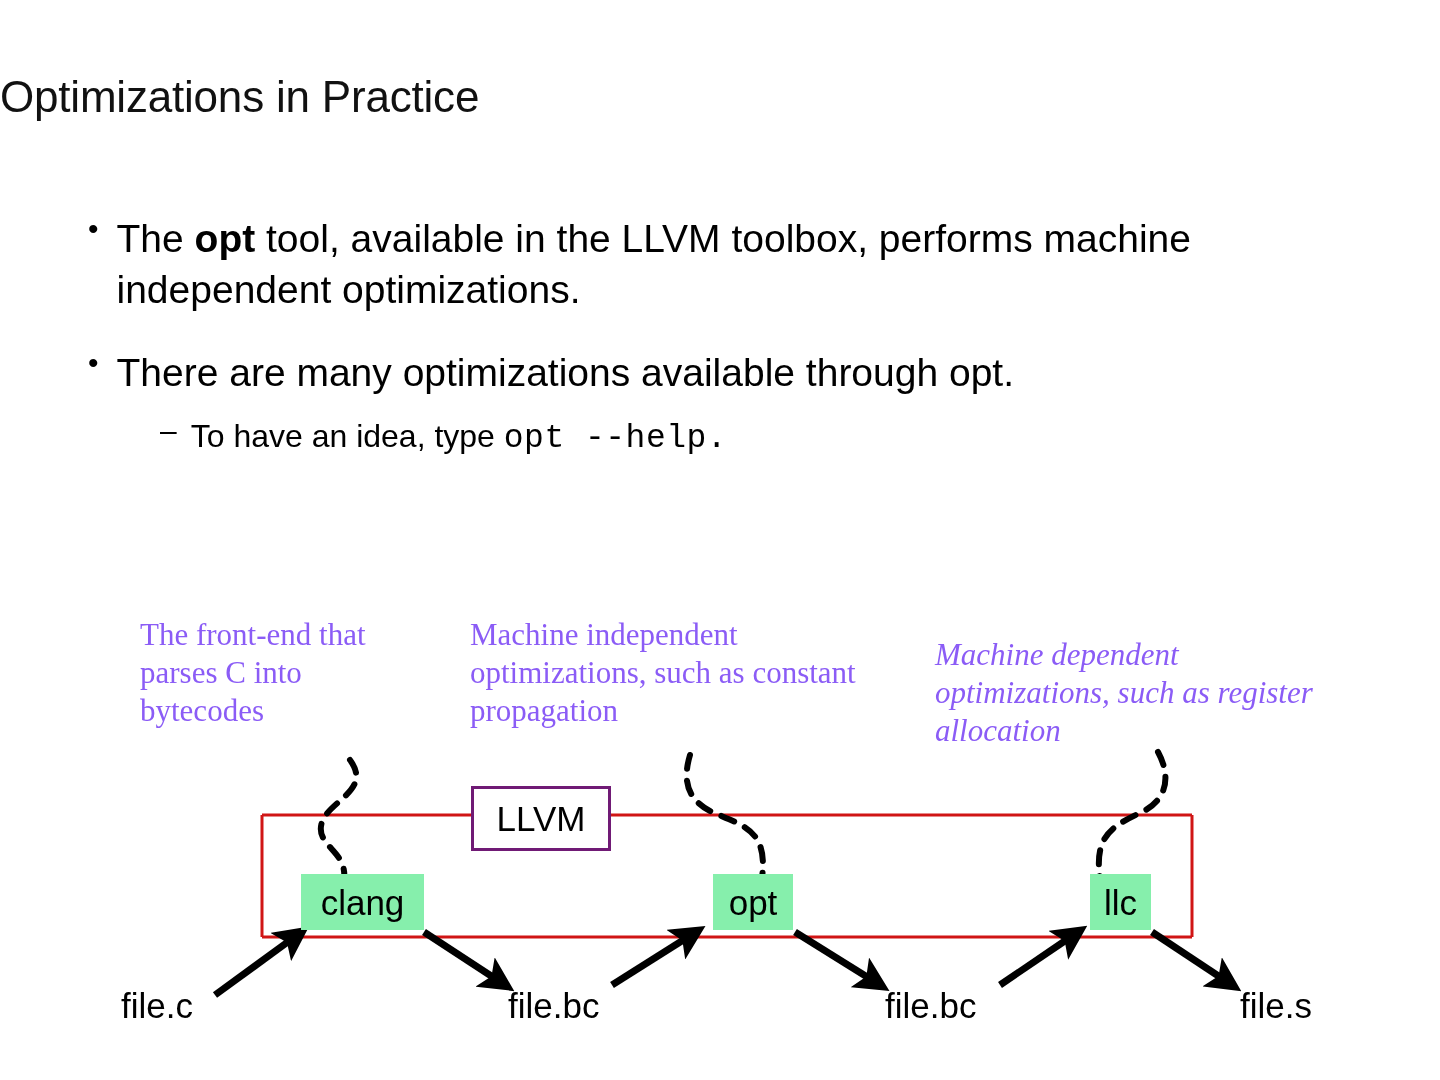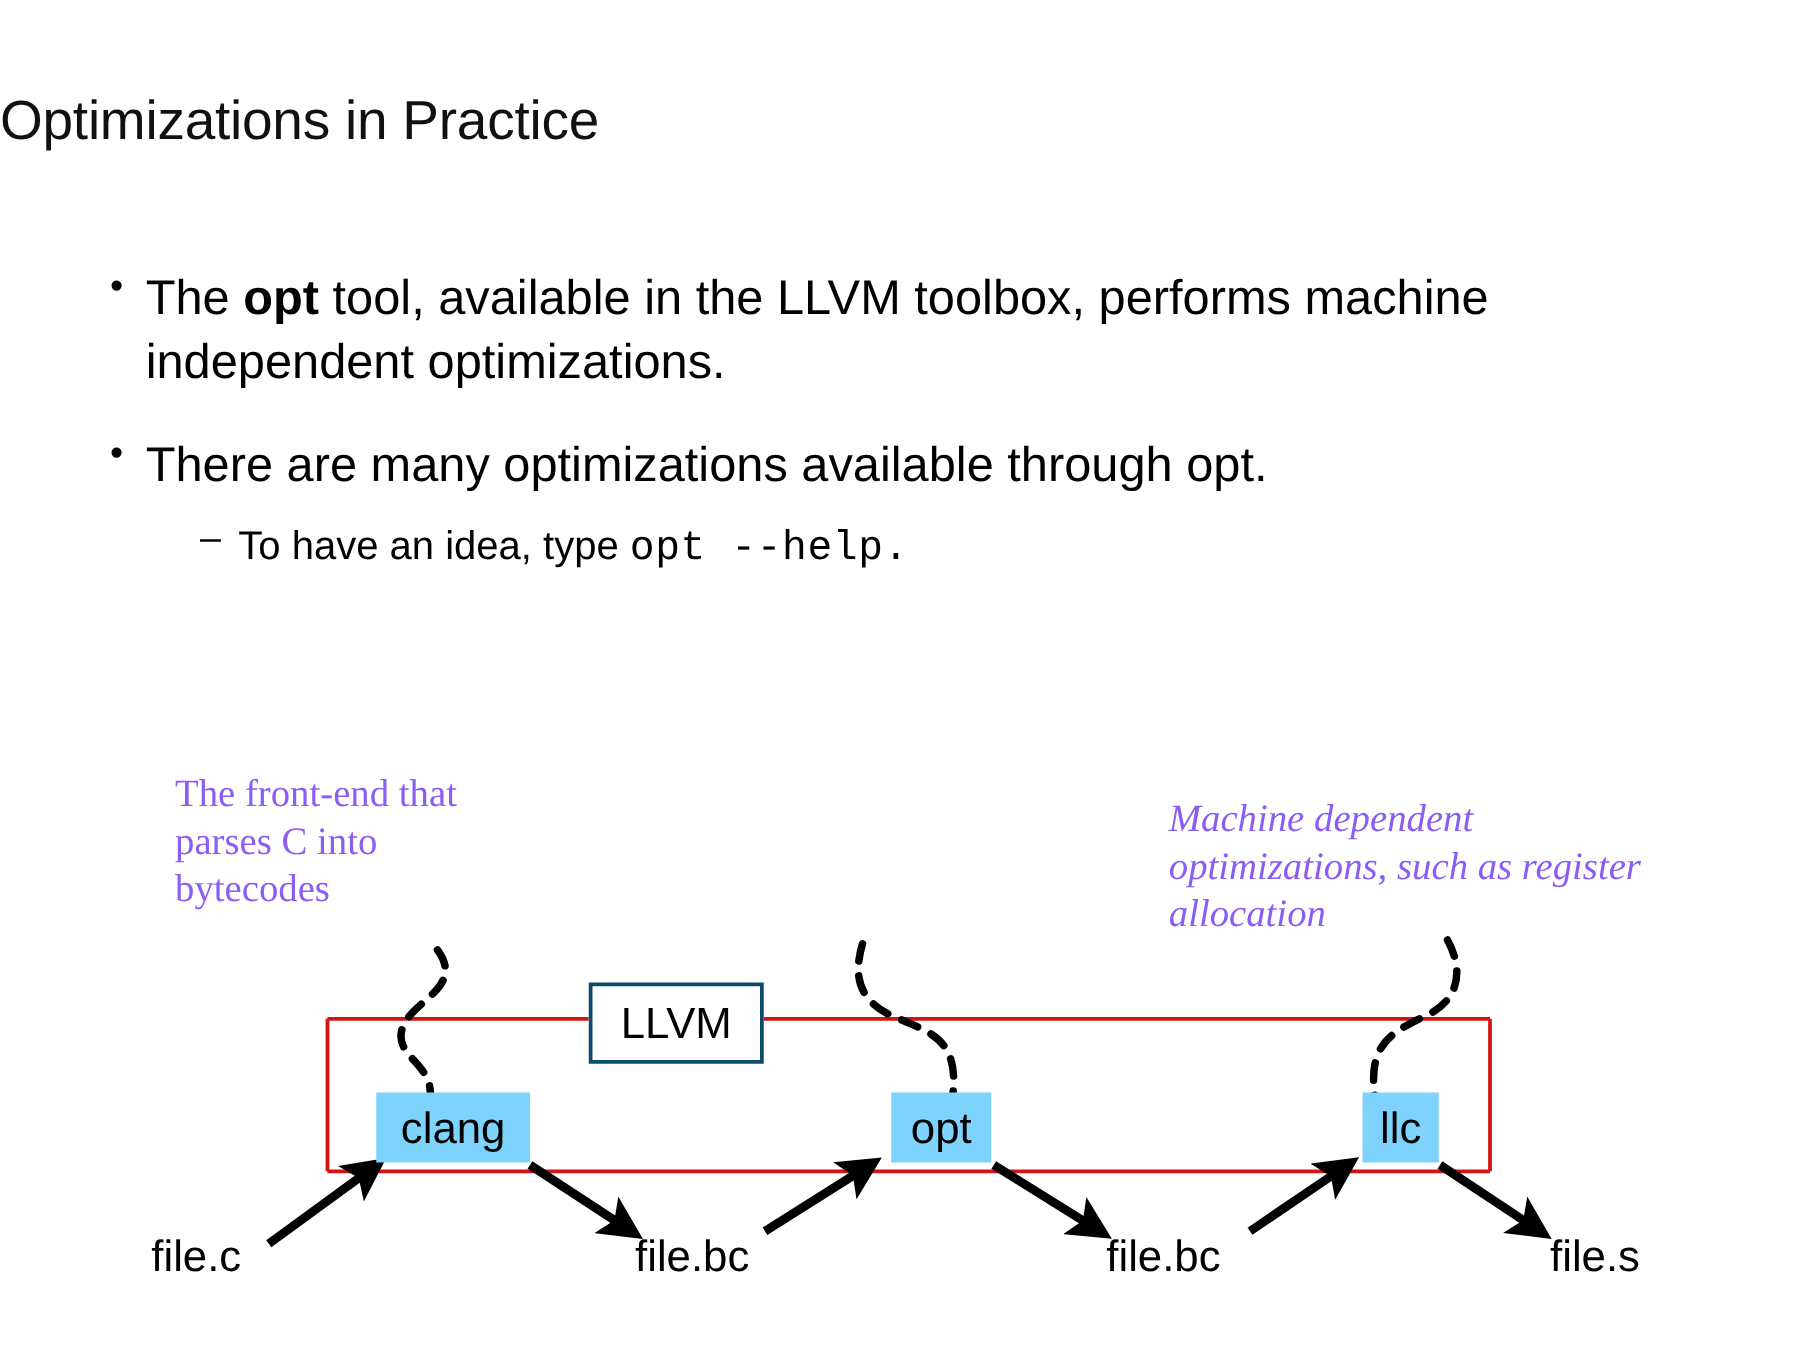--- a/index.html
+++ b/index.html
@@ -113,35 +113,35 @@
   #diagram {
     position: absolute;
     left: 0;
     top: 0;
     width: 1440px;
     height: 1080px;
     pointer-events: none;
   }
   .proc-box {
     position: absolute;
-    background: #7dd3fc;
+    background: #86efac;
     display: flex;
     align-items: center;
     justify-content: center;
     font-size: 35px;
     color: #000;
     line-height: 1;
   }
   #llvm-box {
     position: absolute;
     left: 471px;
     top: 786px;
     width: 134px;
     height: 59px;
-    border: 3px solid #0c4a6e;
+    border: 3px solid #701a75;
     background: #ffffff;
     display: flex;
     align-items: center;
     justify-content: center;
     font-size: 35px;
     z-index: 5;
   }
   .file-label {
     position: absolute;
     font-size: 35px;
@@ -167,20 +167,21 @@
     <span class="bullet-l1">There are many optimizations available through opt.</span>
   </div>
 
   <div class="bullet-row" style="left:160px; top:416px; width:1140px;">
     <span class="dash-mark">–</span>
     <span class="bullet-l2"><span>To have an idea, type </span><span class="mono">opt --help.</span></span>
   </div>
 
   <div class="annot" style="left:140px; top:616px; width:280px;">The front-end that parses C into bytecodes</div>
 
+  <div class="annot" style="left:470px; top:616px; width:420px;">Machine independent optimizations, such as constant propagation</div>
 
   <div class="annot" style="left:935px; top:636px; width:390px;font-style:italic;">Machine dependent optimizations, such as register allocation</div>
 
   <svg id="diagram" viewBox="0 0 1440 1080">
 
     <g>
       <path d="M 262 815 L 471 815" stroke="#d01515" stroke-width="3" fill="none"></path>
       <path d="M 605 815 L 1192 815" stroke="#d01515" stroke-width="3" fill="none"></path>
       <path d="M 262 815 L 262 937" stroke="#d01515" stroke-width="3" fill="none"></path>
       <path d="M 1192 815 L 1192 937" stroke="#d01515" stroke-width="3" fill="none"></path>

